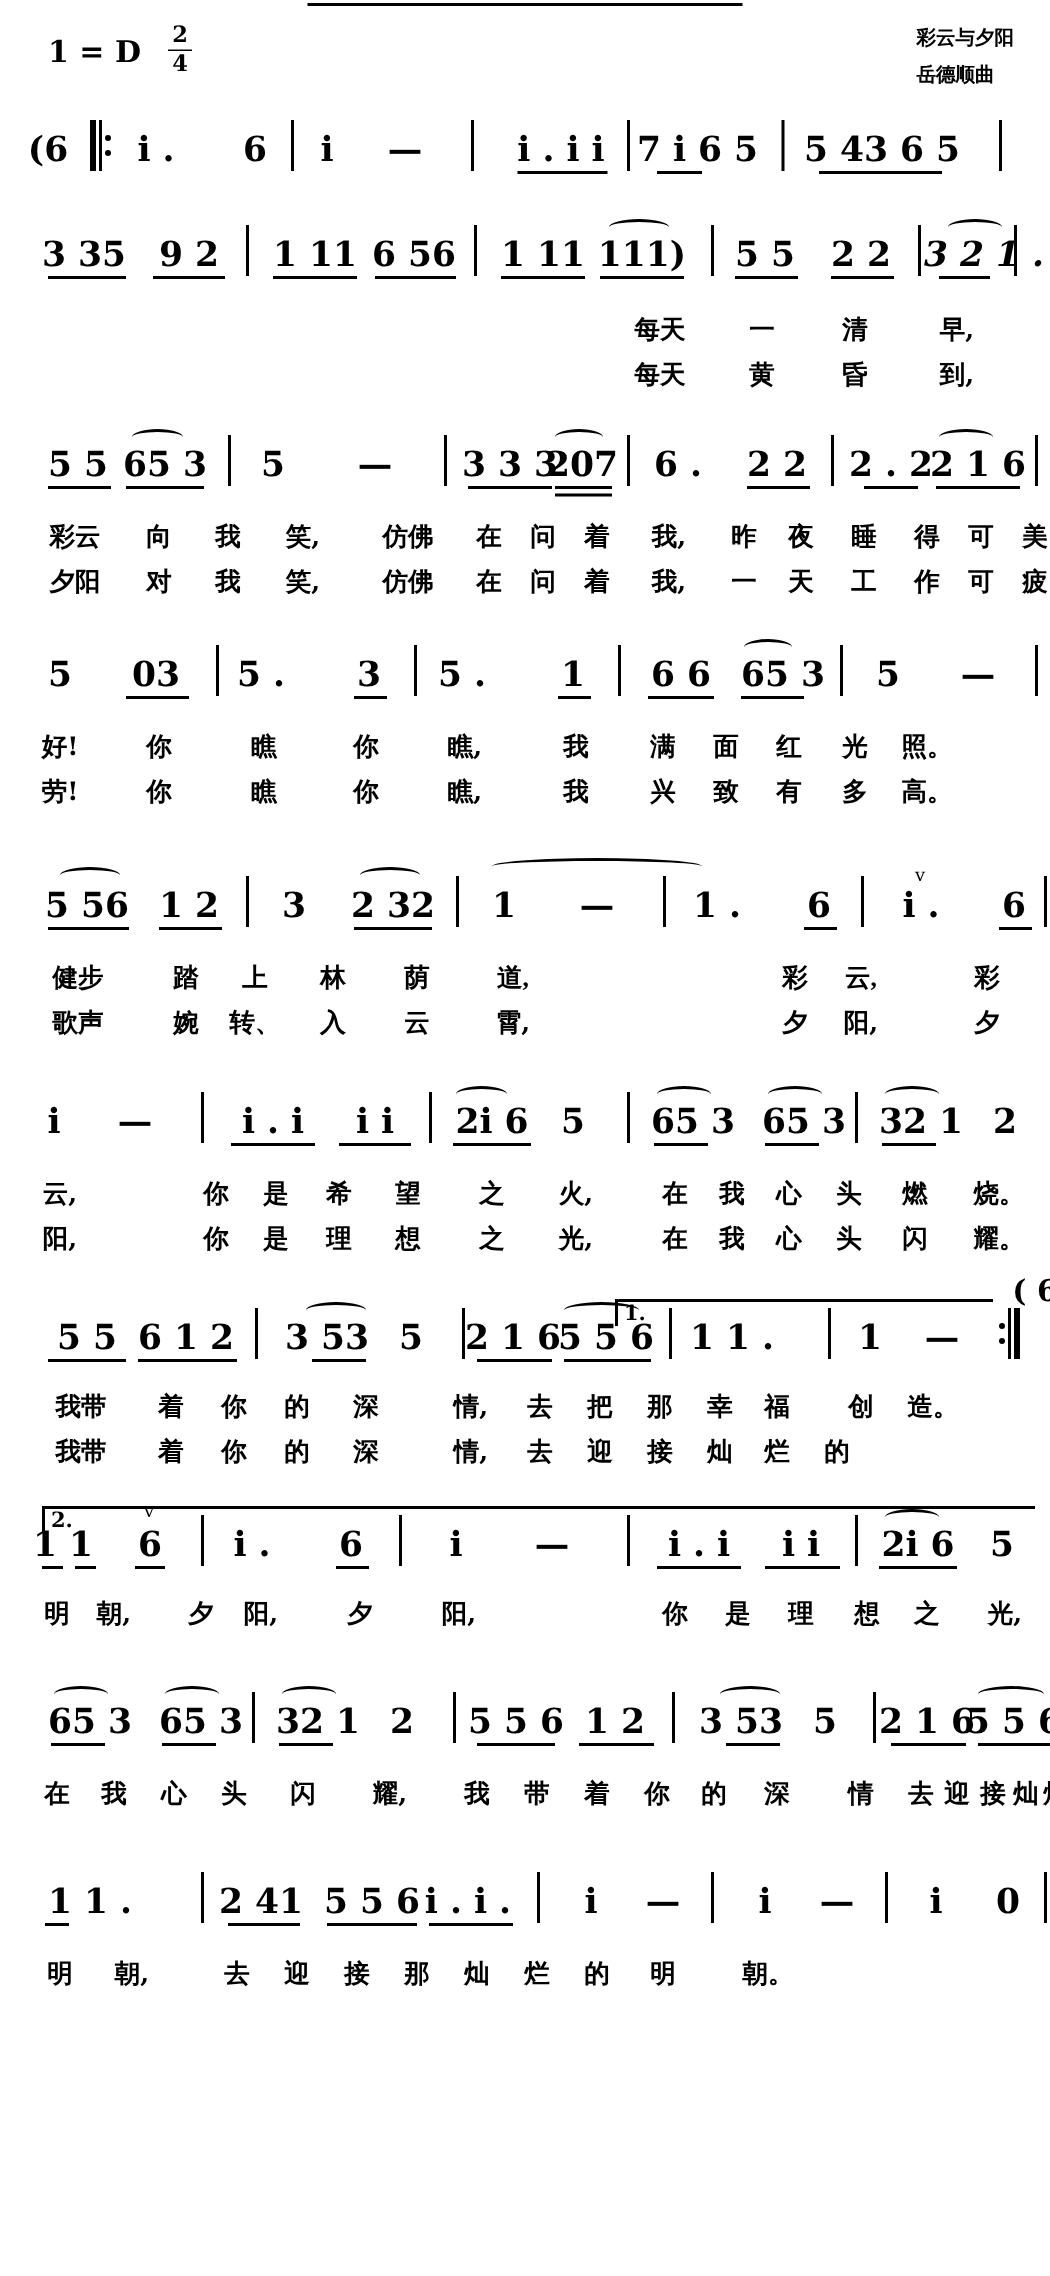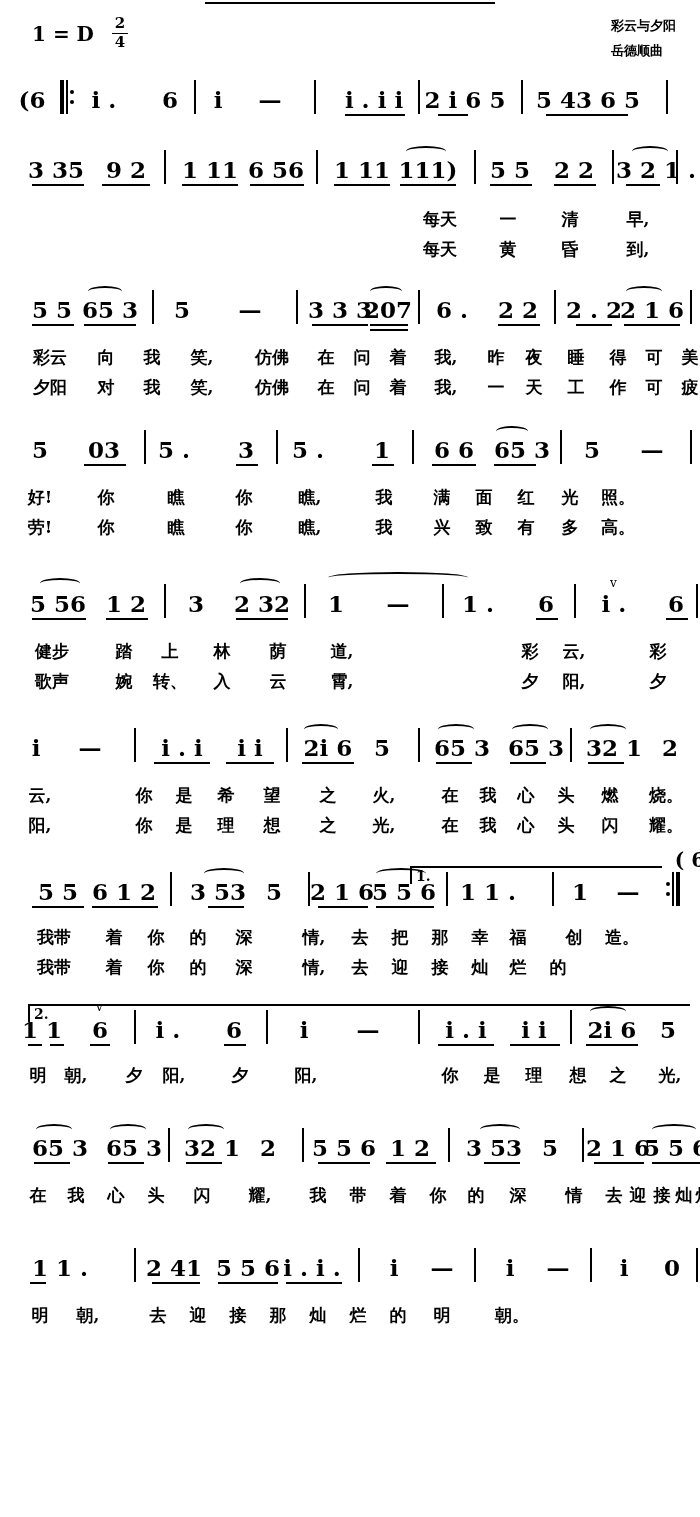--- a/index.html
+++ b/index.html
@@ -221,21 +221,21 @@
         </span>
       <span class="tok" style="left:86px;">i .</span>
       <span class="tok" style="left:152px;">6</span>
       <span class="barline" style="left:176px;"></span>
       <span class="tok" style="left:200px;">i</span>
       <span class="tok" style="left:252px;">—</span>
       <span class="barline" style="left:296px;"></span>
       <span class="tok" style="left:356px;">i . i i</span>
       <span class="beam" style="left:327px; width:60px; top:36px;"></span>
       <span class="barline" style="left:400px;"></span>
-      <span class="tok" style="left:447px;">2 i 6 5</span>
+      <span class="tok" style="left:447px;">7 i 6 5</span>
       <span class="beam" style="left:420px; width:30px; top:36px;"></span>
       <span class="barline" style="left:503px;"></span>
       <span class="tok" style="left:570px;">5 43 6 5</span>
       <span class="beam" style="left:528px; width:82px; top:36px;"></span>
       <span class="barline" style="left:648px;"></span>
     </div>
   </div>
 
   <div class="system" style="margin-top:24px;">
     <div class="staffline">
@@ -254,21 +254,21 @@
       <span class="slur" style="left:388px; top:-2px; width:40px;"></span>
       <span class="tok" style="left:410px;">111)</span>
       <span class="beam" style="left:382px; width:56px; top:36px;"></span>
       <span class="barline" style="left:456px;"></span>
       <span class="tok" style="left:492px;">5 5</span>
       <span class="beam" style="left:472px; width:42px; top:36px;"></span>
       <span class="tok" style="left:556px;">2 2</span>
       <span class="beam" style="left:536px; width:42px; top:36px;"></span>
       <span class="barline" style="left:594px;"></span>
       <span class="slur" style="left:614px; top:-2px; width:36px;"></span>
-      <span class="tok" style="left:638px;">3 2 1 .</span>
+      <span class="tok" style="left:638px;font-style:italic;">3 2 1 .</span>
       <span class="beam" style="left:608px; width:34px; top:36px;"></span>
       <span class="barline" style="left:658px;"></span>
     </div>
     <div class="lyricline" style="margin-top:10px;">
       <span class="lyr" style="left:422px;">每天</span>
       <span class="lyr" style="left:490px;">一</span>
       <span class="lyr" style="left:552px;">清</span>
       <span class="lyr" style="left:620px;">早,</span>
     </div>
     <div class="lyricline">
@@ -416,21 +416,21 @@
       <span class="tok" style="left:460px;">1 .</span>
       <span class="tok" style="left:528px;">6</span>
       <span class="beam" style="left:518px; width:22px; top:36px;"></span>
       <span class="barline" style="left:556px;"></span>
       <span class="smallv" style="left:592px; top:-6px;">v</span>
       <span class="tok" style="left:596px;">i .</span>
       <span class="tok" style="left:658px;">6</span>
       <span class="beam" style="left:648px; width:22px; top:36px;"></span>
       <span class="barline" style="left:678px;"></span>
     </div>
-    <div class="lyricline" style="margin-top:8px;">
+    <div class="lyricline" style="margin-top:8px;font-family:Liberation Serif, serif;">
       <span class="lyr" style="left:34px;">健步</span>
       <span class="lyr" style="left:106px;">踏</span>
       <span class="lyr" style="left:152px;">上</span>
       <span class="lyr" style="left:204px;">林</span>
       <span class="lyr" style="left:260px;">荫</span>
       <span class="lyr" style="left:324px;">道,</span>
       <span class="lyr" style="left:512px;">彩</span>
       <span class="lyr" style="left:556px;">云,</span>
       <span class="lyr" style="left:640px;">彩</span>
     </div>

